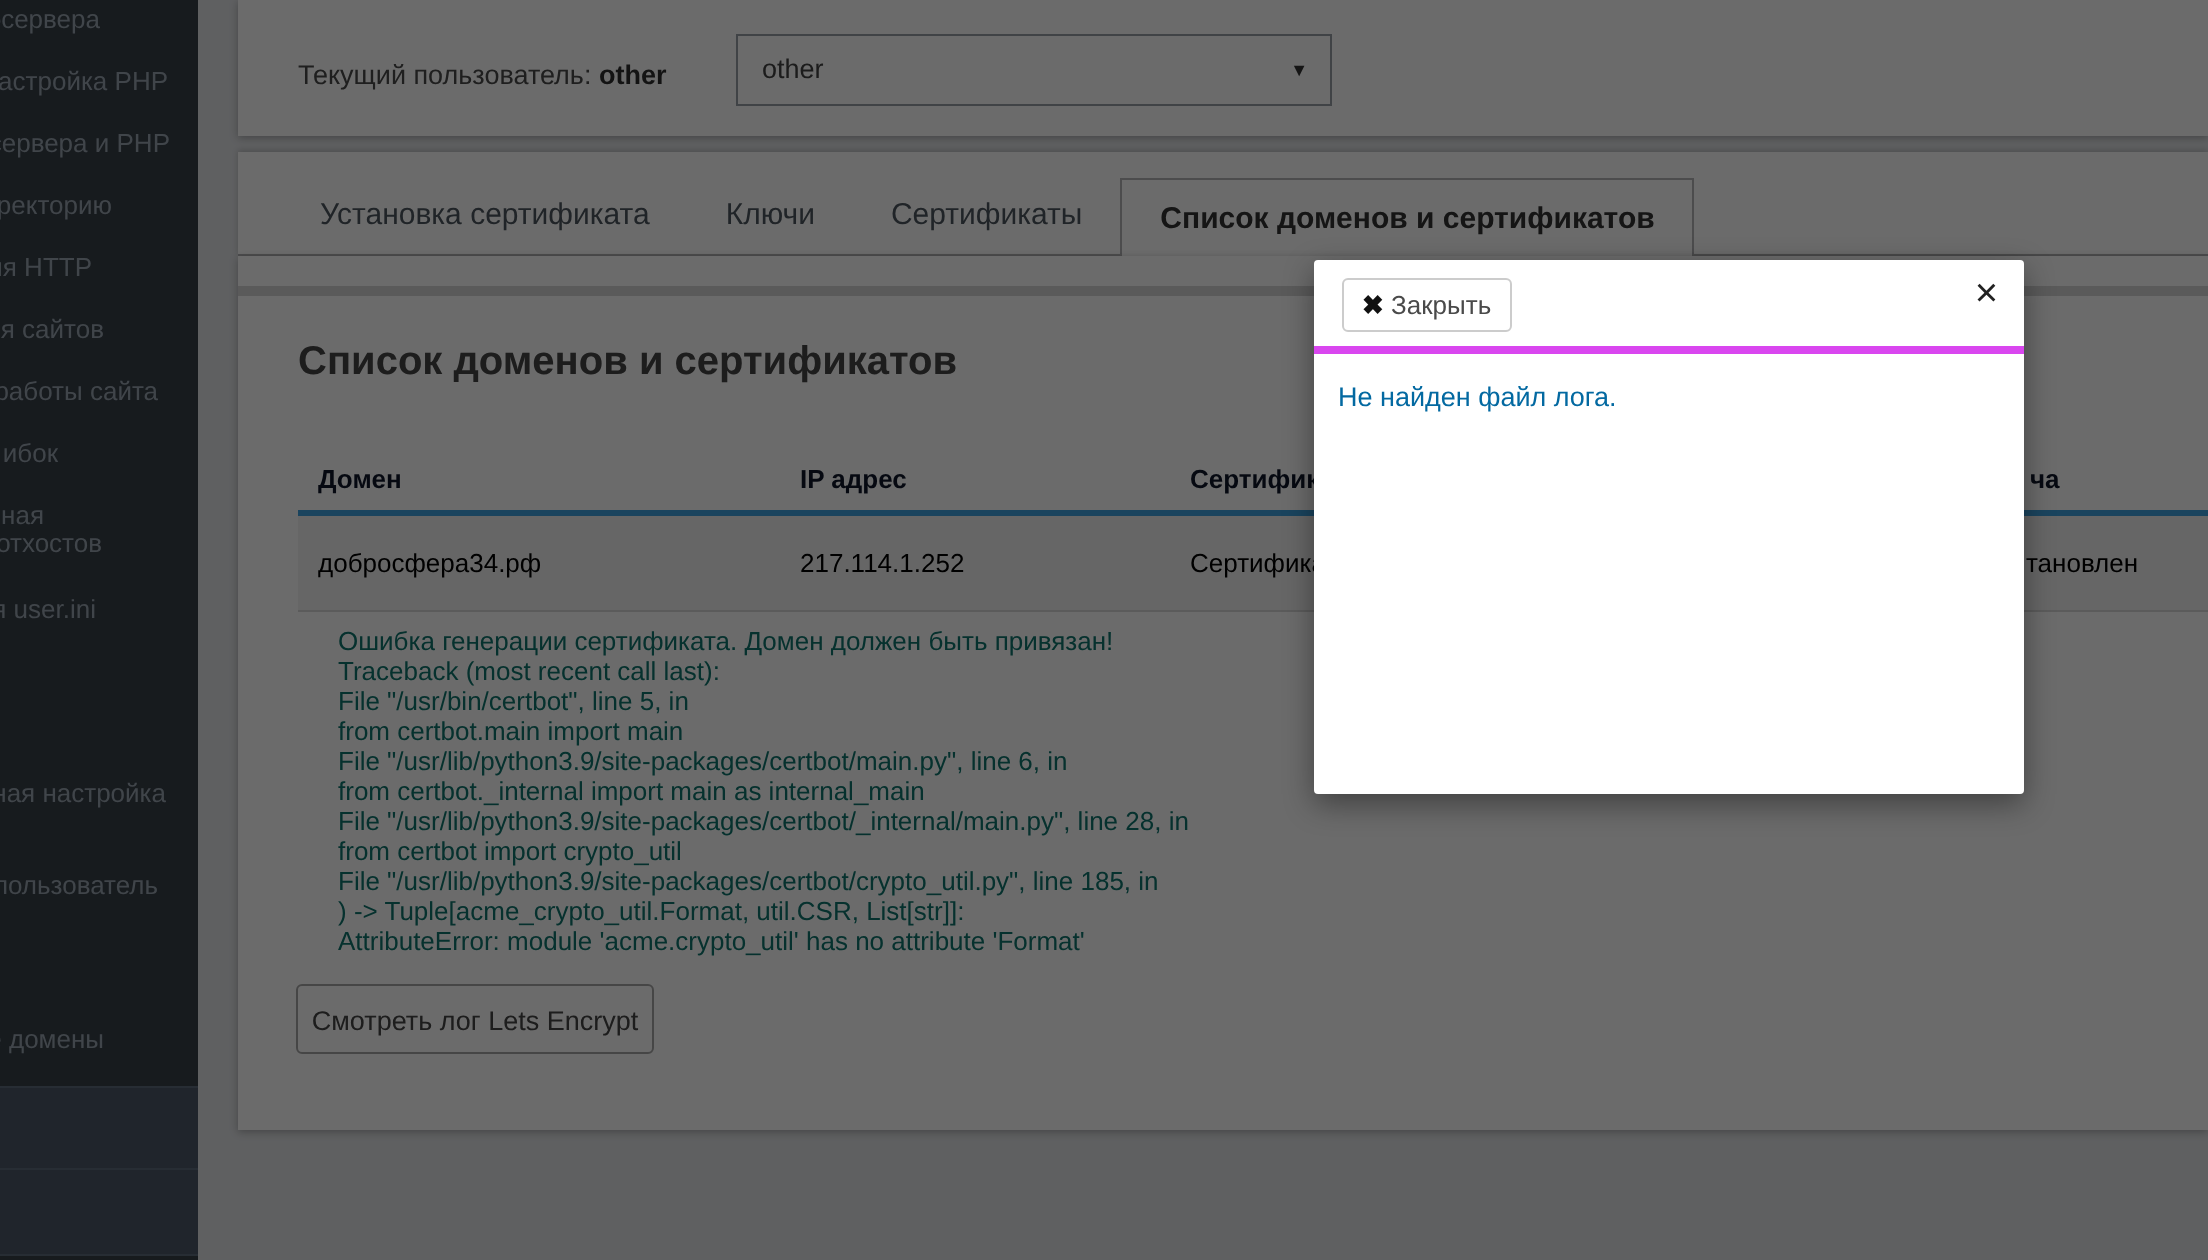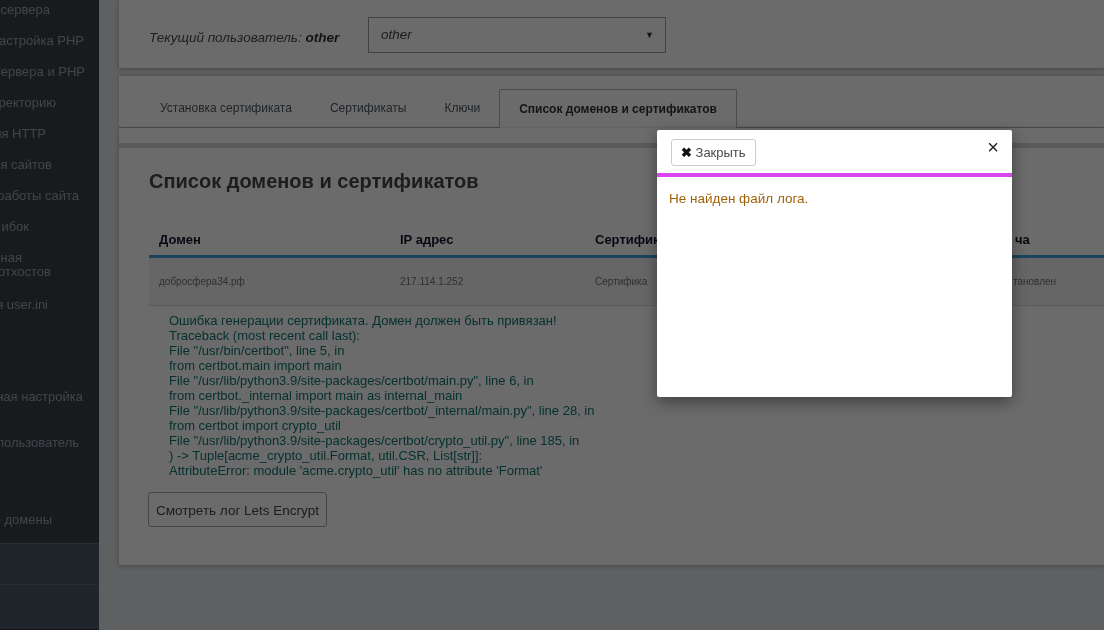--- a/index.html
+++ b/index.html
@@ -5,51 +5,51 @@
   html,body { margin:0; padding:0; }
   body { width:1104px; height:630px; font-family:"Liberation Sans",sans-serif; }
   .screen { position:relative; width:1104px; height:630px; overflow:hidden; background:#e2e4e7; }
 
   
   .sidebar { position:absolute; left:0; top:0; width:99px; height:630px; background:#374049; overflow:hidden; z-index:1; }
   .side-item { position:absolute; white-space:nowrap; font-size:13px; color:#9aa5b0; cursor:pointer; }
   .side-block { position:absolute; left:0; width:99px; background:#4c5a69; border-top:1px solid #5d6d7c; box-sizing:border-box; }
 
   
-  .card-top { position:absolute; left:119px; top:0; right:0; height:68px; background:#ffffff; box-shadow:0 1px 4px rgba(0,0,0,0.28);font-style:italic; }
+  .card-top { position:absolute; left:119px; top:0; right:0; height:68px; background:#ffffff; box-shadow:0 1px 4px rgba(0,0,0,0.28); }
   .user-label { position:absolute; left:30px; top:30px; font-size:13.5px; color:#4a4a4a; }
   .user-label b { color:#2f2f2f; }
   .select { position:absolute; left:249px; top:17px; width:298px; height:36px; border:1px solid #9aa0a6; background:#fff; box-sizing:border-box; cursor:pointer; }
   .select .val { position:absolute; left:12px; top:0; line-height:34px; font-size:13.5px; color:#444; }
   .select .arrow { position:absolute; right:11px; top:0; line-height:34px; font-size:9px; color:#333; }
 
   
   .tabstrip { position:absolute; left:119px; top:76px; right:0; height:52px; background:#ffffff; border-bottom:1px solid #b5b5b8; box-sizing:border-box; padding-left:22px; display:flex; align-items:flex-end; box-shadow:0 -1px 3px rgba(0,0,0,0.18); }
-  .tab { height:38px; line-height:38px; padding:0 19px; font-size:12px; color:#4e575f; cursor:pointer; white-space:nowrap; }
+  .tab { height:38px; line-height:38px; padding:0 19px; font-size:15px; color:#4e575f; cursor:pointer; white-space:nowrap; }
   .tab.active { font-weight:bold; color:#333; border:1px solid #b5b5b8; border-bottom:none; background:#fff; margin-bottom:-1px; height:39px; line-height:39px; box-sizing:border-box; }
 
   
   .card-main { position:absolute; left:119px; top:128px; right:0; height:437px; background:#ffffff; box-shadow:0 1px 4px rgba(0,0,0,0.28); }
   .band { position:absolute; left:0; right:0; top:15px; height:5px; background:#d6d6d6; }
   .panel-title { position:absolute; left:30px; top:42px; margin:0; font-size:20px; font-weight:bold; color:#474747; }
   .thead { position:absolute; left:30px; right:0; top:97px; height:30px; border-bottom:3px solid #3fa2e0; }
   .th { position:absolute; top:0; line-height:30px; font-size:13px; font-weight:bold; color:#0f172a; white-space:nowrap; }
   .trow { position:absolute; left:30px; right:0; top:130px; height:47px; background:#f2f2f2; border-bottom:1px solid #d9d9d9; }
-  .td { position:absolute; top:0; line-height:47px; font-size:10px; color:#737373; white-space:nowrap; }
+  .td { position:absolute; top:0; line-height:47px; font-size:13px; color:#000000; white-space:nowrap; }
   .traceback { position:absolute; left:50px; top:185px; width:540px; font-size:13px; line-height:15px; color:#0f766e; white-space:pre-line; }
   .log-btn { position:absolute; left:29px; top:364px; width:179px; height:35px; box-sizing:border-box; border:1px solid #a8a8a8; border-radius:3px; background:#fff; font-size:13.5px; color:#454545; text-align:center; line-height:33px; cursor:pointer; }
 
   
   .overlay { position:absolute; left:0; top:0; right:0; bottom:0; background:rgba(0,0,0,0.58); z-index:5; }
   .modal { position:absolute; left:657px; top:130px; width:355px; height:267px; background:#ffffff; z-index:10; box-shadow:0 5px 15px rgba(0,0,0,0.4); border-radius:2px; }
   .modal-header { position:relative; height:47px; border-bottom:4px solid #d946ef; box-sizing:border-box; }
   .btn-close-text { position:absolute; left:14px; top:9px; border:1px solid #ccc; border-radius:3px; background:#fff; padding:5px 9px; font-size:13px; color:#4a4a4a; cursor:pointer; white-space:nowrap; }
   .btn-close-text b { color:#111; font-size:13px; }
   .btn-close-icon { position:absolute; right:13px; top:7px; font-size:20px; color:#222; cursor:pointer; line-height:1; font-weight:normal; }
-  .modal-body { padding:14px 12px; font-size:13.5px; color:#a16207; }
+  .modal-body { padding:14px 12px; font-size:13.5px; color:#0369a1; }
 </style>
 </head>
 <body>
 
 <div class="screen">
 
   <aside class="sidebar">
     <div class="side-item" style="top:2px;   right:49px;">бсервера</div>
     <div class="side-item" style="top:33px;  right:15px;padding-left:16px;">астройка PHP</div>
     <div class="side-item" style="top:64px;  right:14px;">сервера и PHP</div>
@@ -74,22 +74,22 @@
       <b>other</b>
     </div>
     <div class="select">
       <span class="val">other</span>
       <span class="arrow">▼</span>
     </div>
   </section>
 
   <nav class="tabstrip">
     <div class="tab">Установка сертификата</div>
+    <div class="tab">Ключи</div>
     <div class="tab">Сертификаты</div>
-    <div class="tab">Ключи</div>
     <div class="tab active">Список доменов и сертификатов</div>
   </nav>
 
   <section class="card-main">
     <div class="band"></div>
     <h2 class="panel-title">Список доменов и сертификатов</h2>
 
     <div class="thead">
       <span class="th" style="left:10px;">Домен</span>
       <span class="th" style="left:251px;">IP адрес</span>

